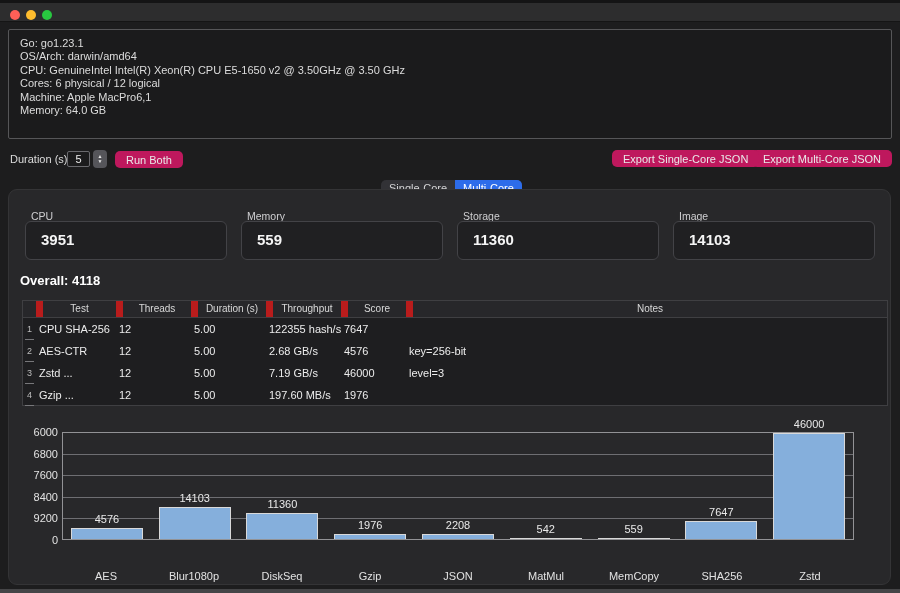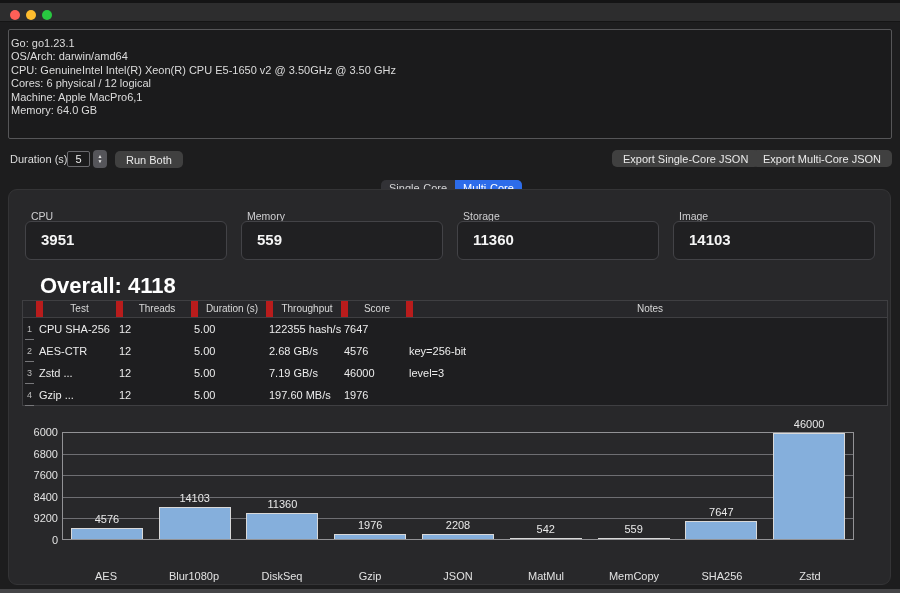--- a/index.html
+++ b/index.html
@@ -5,38 +5,38 @@
   html,body{margin:0;padding:0;background:#161617;}
   *{box-sizing:border-box;font-family:"Liberation Sans",sans-serif;}
   .app{position:relative;width:900px;height:593px;background:#1d1d1e;overflow:hidden;}
   .topstrip{position:absolute;left:0;top:0;width:900px;height:3px;background:#141415;}
   .titlebar{position:absolute;left:0;top:3px;width:900px;height:19px;background:#2d2d2e;border-bottom:1px solid #151515;}
   .traffic{position:absolute;top:7px;width:10px;height:10px;border-radius:50%;}
   .t-red{left:10px;background:#ff5f57;}
   .t-yellow{left:26px;background:#febc2e;}
   .t-green{left:42px;background:#28c840;}
   .title{position:absolute;left:0;top:5px;width:100%;text-align:center;font-size:12px;font-weight:700;color:#a2a2a4;}
-  .infobox{position:absolute;left:8px;top:29px;width:884px;height:110px;background:#1b1b1c;border:1px solid #565658;border-radius:2px;padding:7px 2px;}
+  .infobox{position:absolute;left:8px;top:29px;width:884px;height:110px;background:#1b1b1c;border:1px solid #565658;border-radius:2px;padding:7px 11px;}
   .infoline{font-size:11px;line-height:13.4px;color:#dcdcdc;white-space:pre;}
   .ctl-label{position:absolute;left:10px;top:153px;font-size:11px;color:#dcdcdc;}
   .spinfield{position:absolute;left:67px;top:151px;width:23px;height:16px;background:#1b1b1c;border:1px solid #6a6a6e;color:#eee;font-size:11px;text-align:center;line-height:14px;border-radius:2px;}
   .stepper{position:absolute;left:93px;top:150px;width:14px;height:18px;background:#55555a;border-radius:4px;display:flex;flex-direction:column;align-items:center;justify-content:center;gap:0;}
   .stepper span{font-size:5px;line-height:5px;color:#e8e8e8;}
-  .btn{position:absolute;height:17px;background:#404040;border:none;border-radius:5px;color:#e9e9e9;font-size:11px;line-height:16px;padding:0 11px;text-align:center;}
+  .btn{position:absolute;height:17px;background:#be185d;border:none;border-radius:5px;color:#e9e9e9;font-size:11px;line-height:16px;padding:0 11px;text-align:center;}
   .btn-run{left:115px;top:151px;}
   .btn-exp-single{left:612px;top:150px;}
   .btn-exp-multi{left:752px;top:150px;}
   .segmented{position:absolute;left:381px;top:180px;height:17px;display:flex;background:#323236;border-radius:5px;overflow:hidden;}
   .segment{min-width:64px;padding:0 8px;font-size:11px;line-height:17px;text-align:center;color:#d4d4d6;}
   .segment.selected{color:#ffffff;font-weight:400;}
   .panel{position:absolute;left:8px;top:189px;width:883px;height:396px;background:#28282a;border:1px solid #343436;border-radius:9px;}
   .stat-label{position:absolute;top:210px;font-size:10.5px;color:#cfcfd1;}
   .stat-box{position:absolute;top:221px;width:202px;height:39px;background:#202022;border:1px solid #434347;border-radius:6px;}
   .stat-value{position:absolute;top:231px;font-size:15px;font-weight:700;color:#f5f5f5;}
-  .overall{position:absolute;left:40px;top:273px;font-size:22px;font-weight:700;color:#ffffff;}
+  .overall{position:absolute;left:20px;top:273px;font-size:13px;font-weight:700;color:#ffffff;}
   .table{position:absolute;left:22px;top:300px;width:866px;height:106px;background:#1e1e20;border:1px solid #3f3f42;}
   .thead{display:grid;grid-template-columns:13px 80px 75px 75px 75px 65px 1fr;height:17px;background:#27272a;border-bottom:1px solid #3f3f42;}
   .th{font-size:10px;color:#d8d8d8;text-align:center;line-height:16px;border-left:7px solid #b91c1c;overflow:hidden;white-space:nowrap;}
   .th:first-child{border-left:none;}
   .trow{display:grid;grid-template-columns:13px 80px 75px 75px 75px 65px 1fr;height:22px;}
   .td{font-size:11px;color:#ececec;line-height:22px;padding-left:3px;overflow:hidden;white-space:nowrap;}
   .td-num{position:relative;font-size:9px;color:#bdbdbd;text-align:center;padding-left:0;}
   .td-num::after{content:"";position:absolute;left:2px;bottom:0;width:9px;border-bottom:1px solid #77777a;}
   .plot{position:absolute;left:62px;top:432px;width:792px;height:108px;border:1px solid #929295;}
   .gridline{position:absolute;left:0;width:100%;height:0;border-top:1px solid #6e6e72;}

